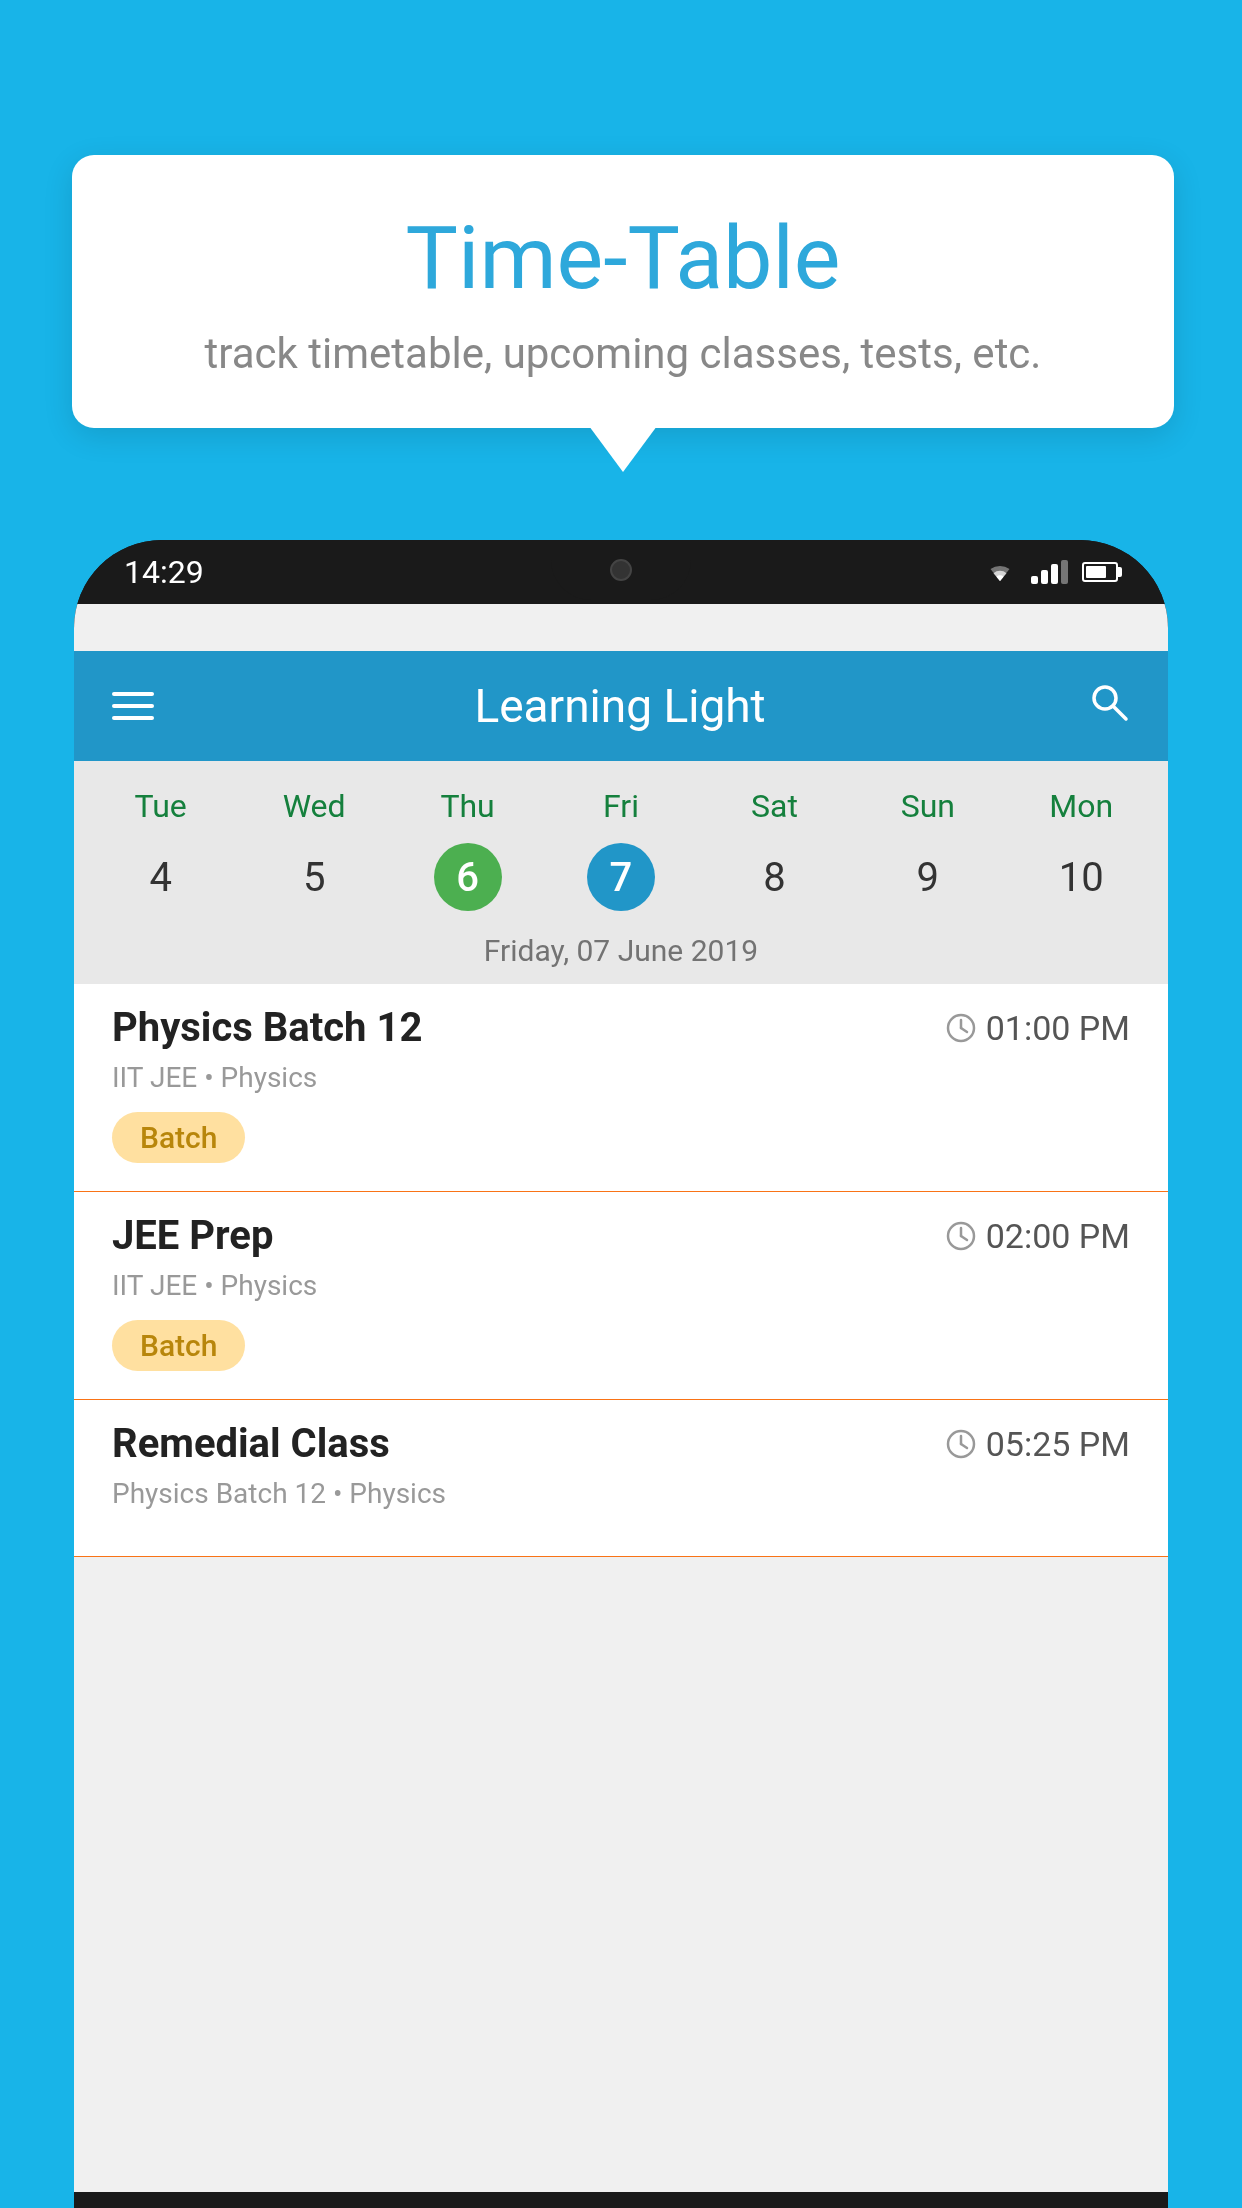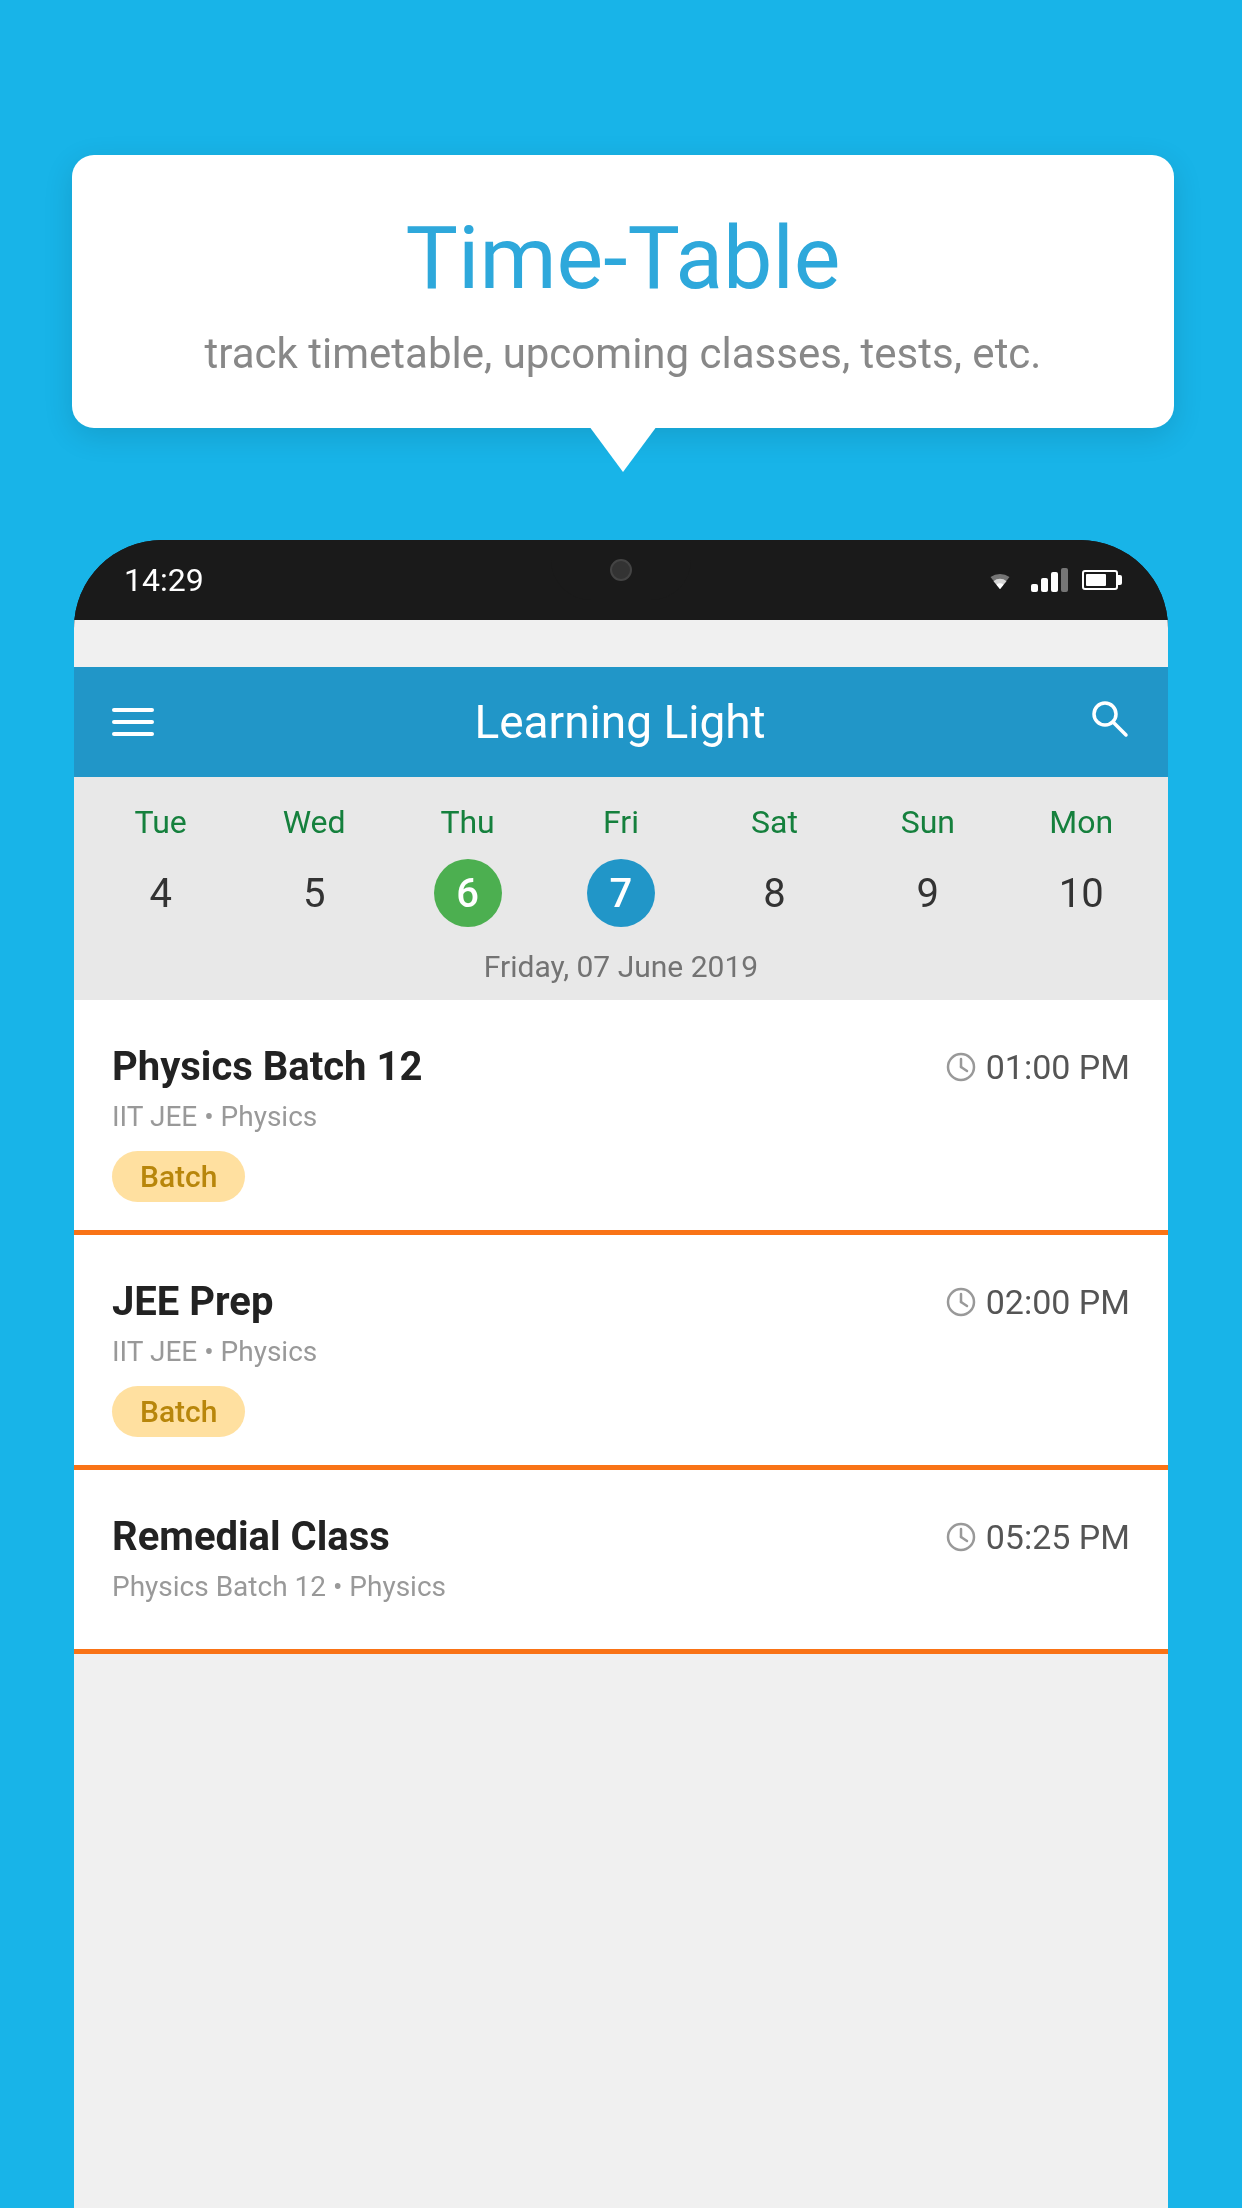--- a/index.html
+++ b/index.html
@@ -61,21 +61,21 @@
       bottom: 0;
       background: #1a1a1a;
       border-radius: 88px 88px 0 0;
       padding: 0;
       overflow: hidden;
     }
 
     
     .phone-top-bar {
       background: #1a1a1a;
-      height: 80px;
+      height: 64px;
       display: flex;
       align-items: center;
       justify-content: space-between;
       padding: 0 50px;
       position: relative;
     }
 
     .phone-time {
       color: white;
       font-size: 32px;
@@ -269,22 +269,22 @@
     }
 
     
     .schedule-list {
       background: white;
       overflow-y: auto;
     }
 
     .schedule-item {
       background: white;
-      padding: 43px 38px 28px;
-      border-bottom: 5px solid #f97316;
+      padding: 20px 38px 28px;
+      border-bottom: 1px solid #f97316;
     }
 
     .schedule-item-header {
       display: flex;
       align-items: center;
       justify-content: space-between;
       margin-bottom: 10px;
     }
 
     .schedule-item-title {

